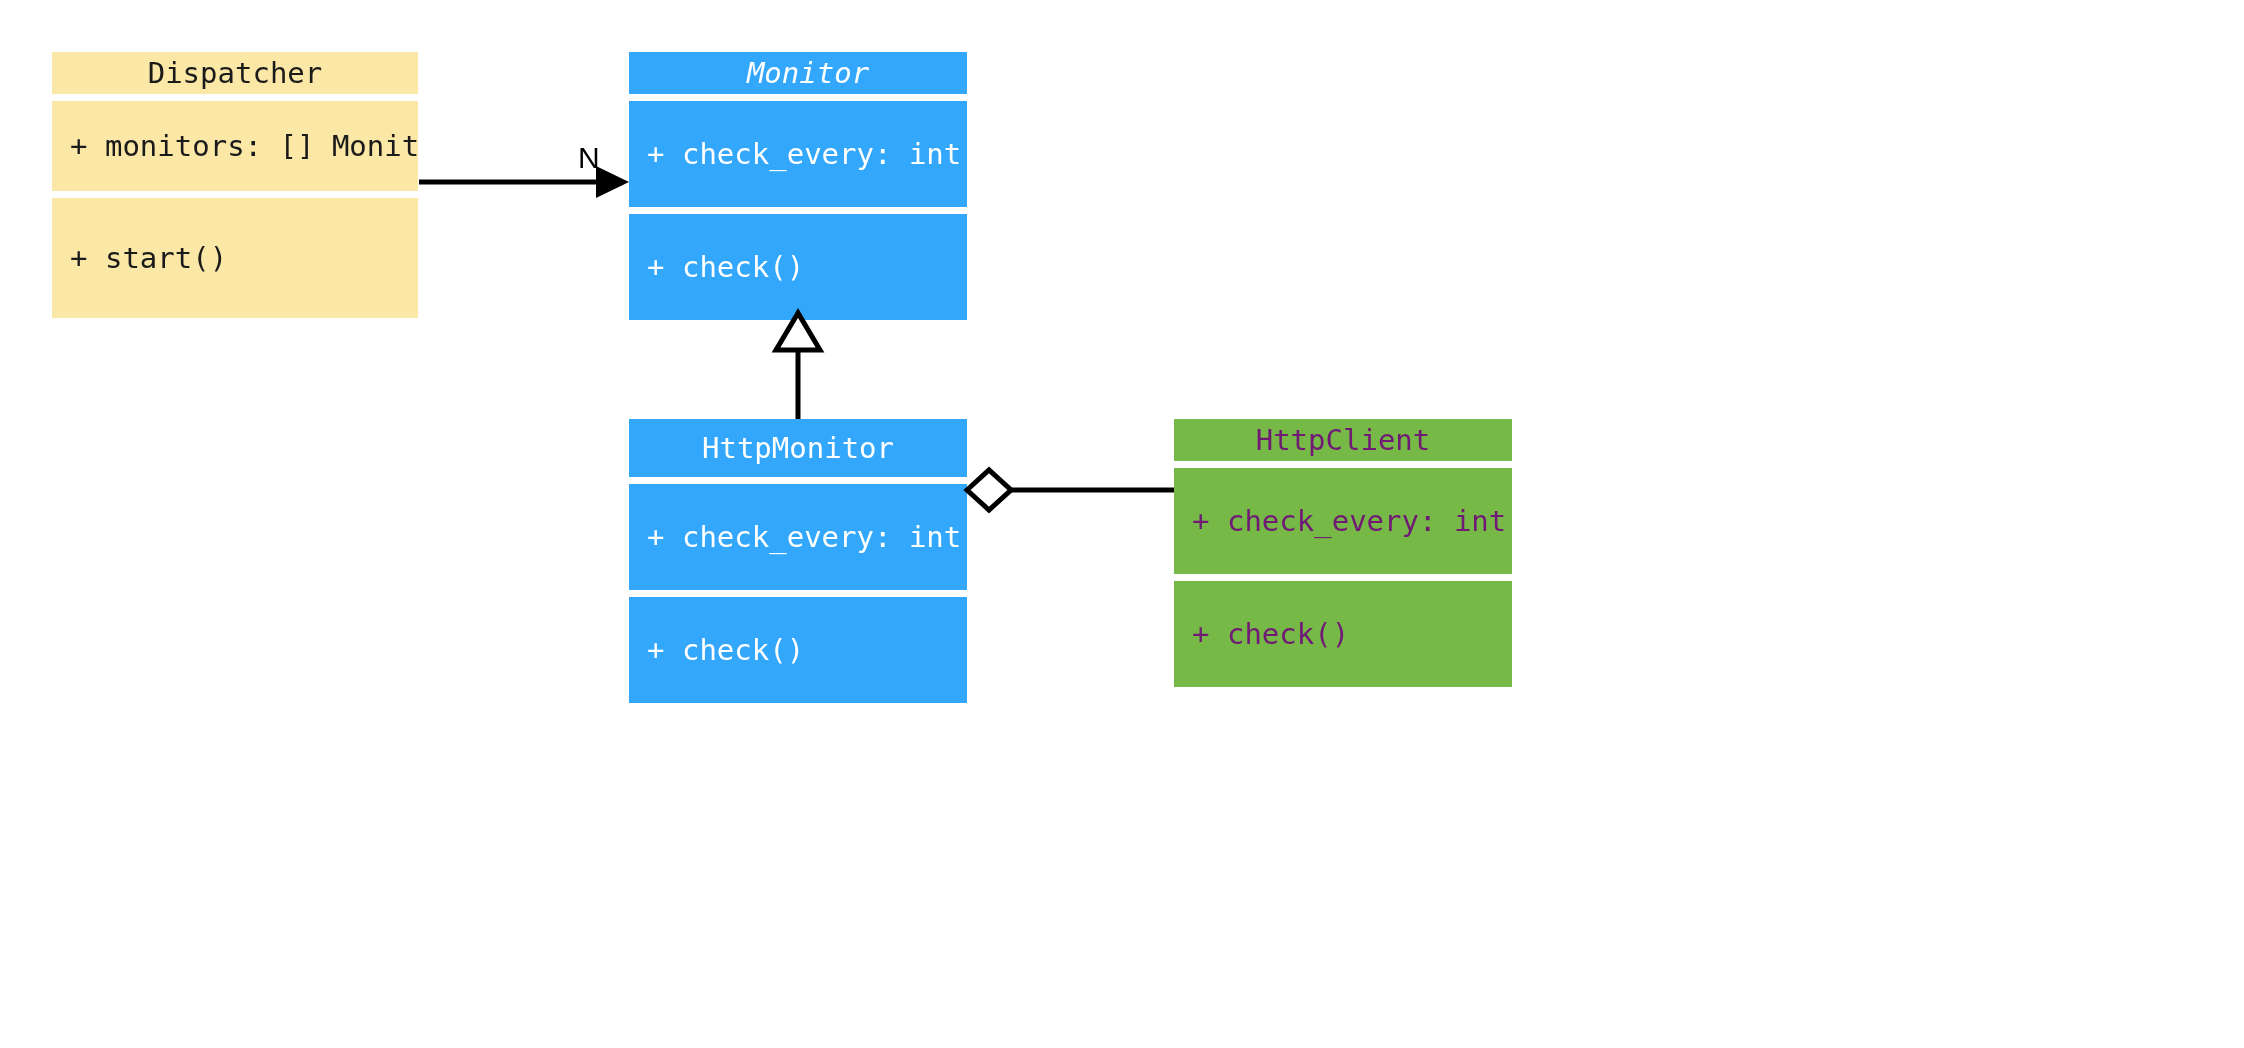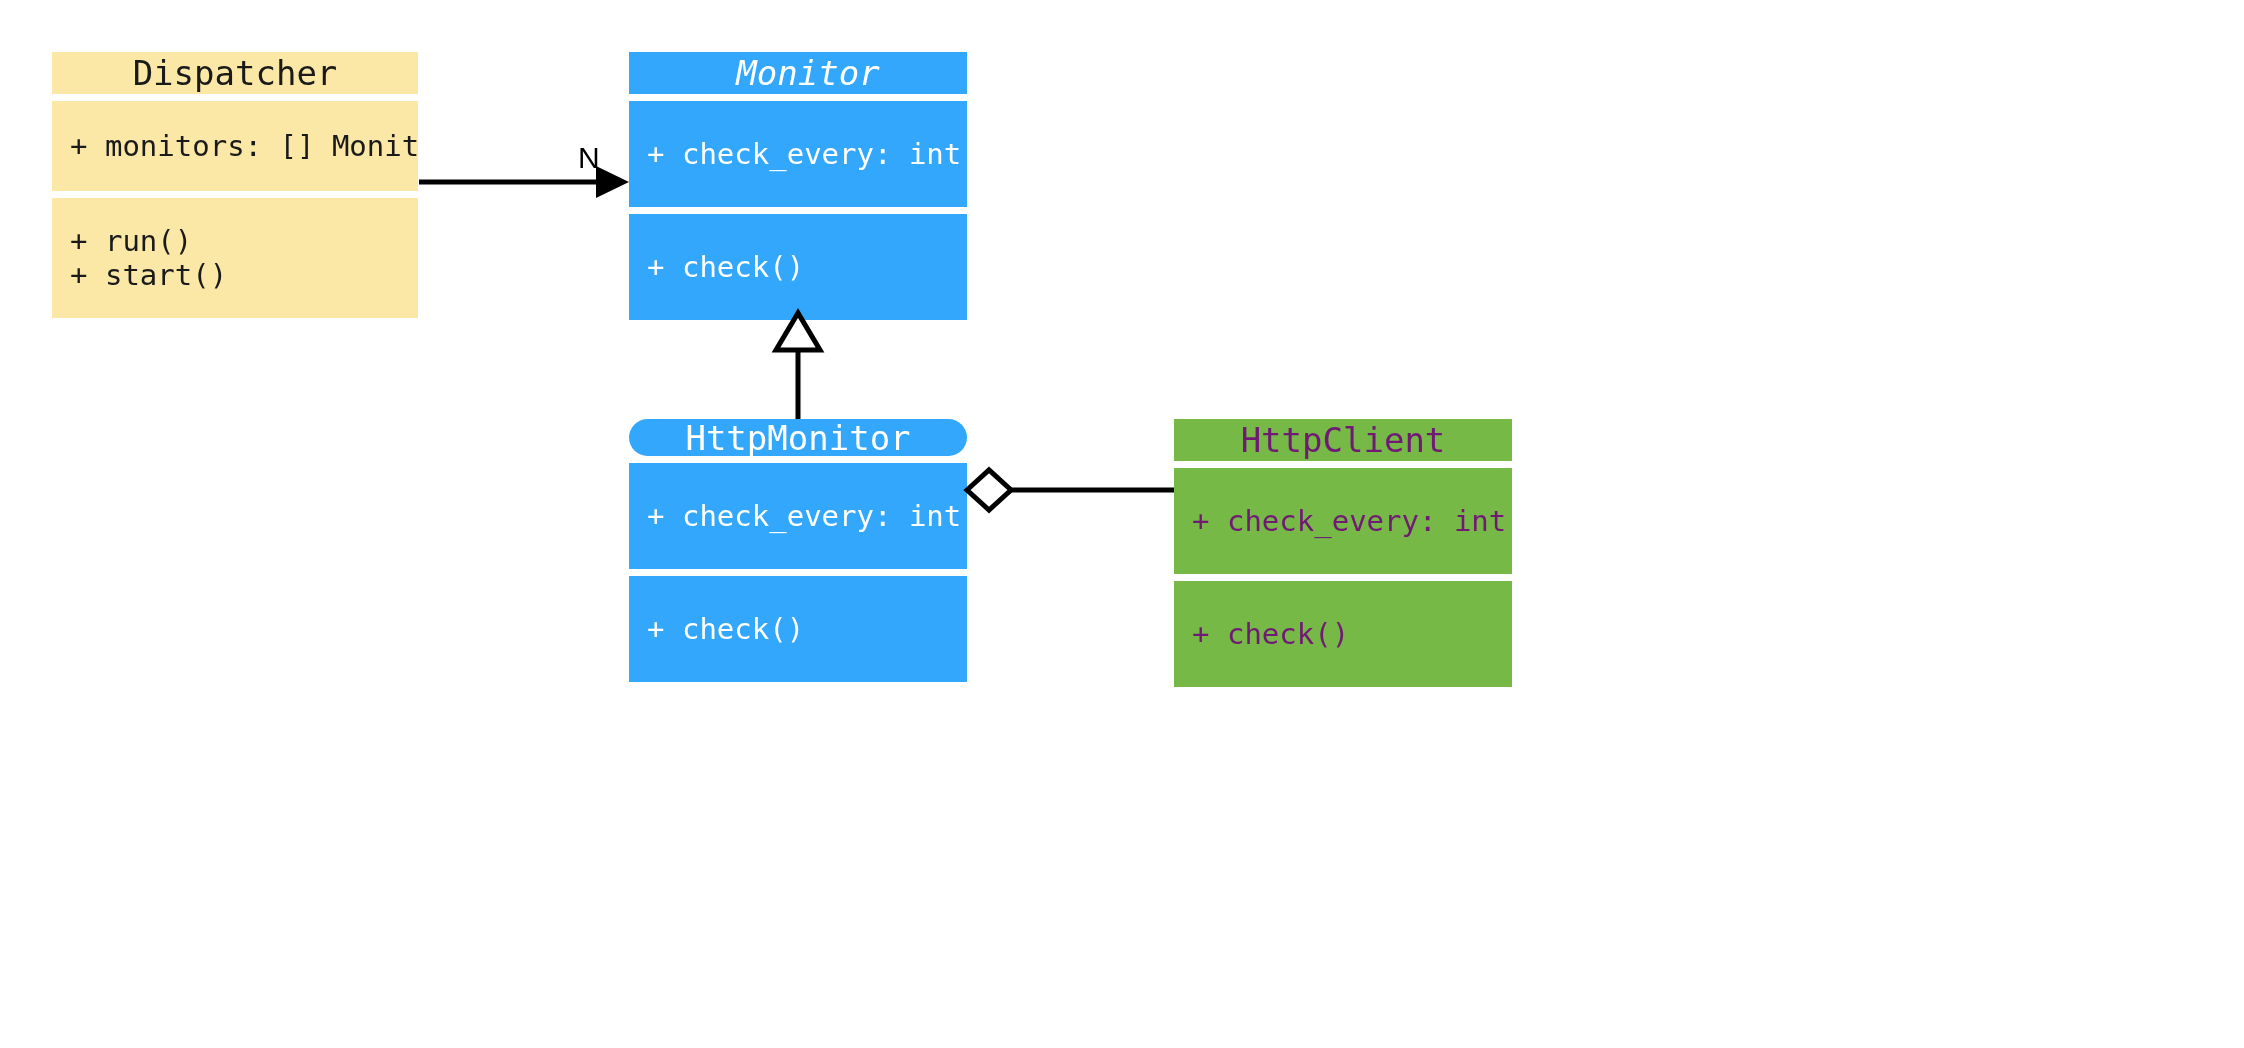--- a/index.html
+++ b/index.html
@@ -40,21 +40,21 @@
     justify-content: center;
     padding-left: 18px;
   }
   .gap {
     height: 7px;
     background: #ffffff;
     width: 100%;
   }
   .class-title {
     font-family: "DejaVu Sans Mono", monospace;
-    font-size: 34px;
+    font-size: 29px;
     letter-spacing: 0px;
     white-space: pre;
   }
   .abstract-title { font-style: italic; }
   .member {
     font-family: "DejaVu Sans Mono", monospace;
     font-size: 29px;
     line-height: 34px;
     white-space: pre;
   }
@@ -96,41 +96,40 @@
   <div class="uml-class theme-yellow" style="left:52px; top:52px; width:366px;">
     <div class="compartment cmp-title" style="height:42px;">
       <span class="class-title">Dispatcher</span>
     </div>
     <div class="gap"></div>
     <div class="compartment cmp-body" style="height:90px;">
       <span class="member">+ monitors: [] Monitor</span>
     </div>
     <div class="gap"></div>
     <div class="compartment cmp-body" style="height:120px;">
-      <span class="member">+ run()</span>
       <span class="member">+ start()</span>
     </div>
   </div>
 
   <div class="uml-class theme-blue" style="left:629px; top:52px; width:338px;">
     <div class="compartment cmp-title" style="height:42px;padding-left:20px;">
       <span class="class-title abstract-title">Monitor</span>
     </div>
     <div class="gap"></div>
     <div class="compartment cmp-body" style="height:106px;">
       <span class="member">+ check_every: int</span>
     </div>
     <div class="gap"></div>
     <div class="compartment cmp-body" style="height:106px;">
       <span class="member">+ check()</span>
     </div>
   </div>
 
   <div class="uml-class theme-blue" style="left:629px; top:419px; width:338px;">
-    <div class="compartment cmp-title" style="height:37px;border-radius:19px;">
+    <div class="compartment cmp-title" style="height:58px;">
       <span class="class-title">HttpMonitor</span>
     </div>
     <div class="gap"></div>
     <div class="compartment cmp-body" style="height:106px;">
       <span class="member">+ check_every: int</span>
     </div>
     <div class="gap"></div>
     <div class="compartment cmp-body" style="height:106px;">
       <span class="member">+ check()</span>
     </div>

